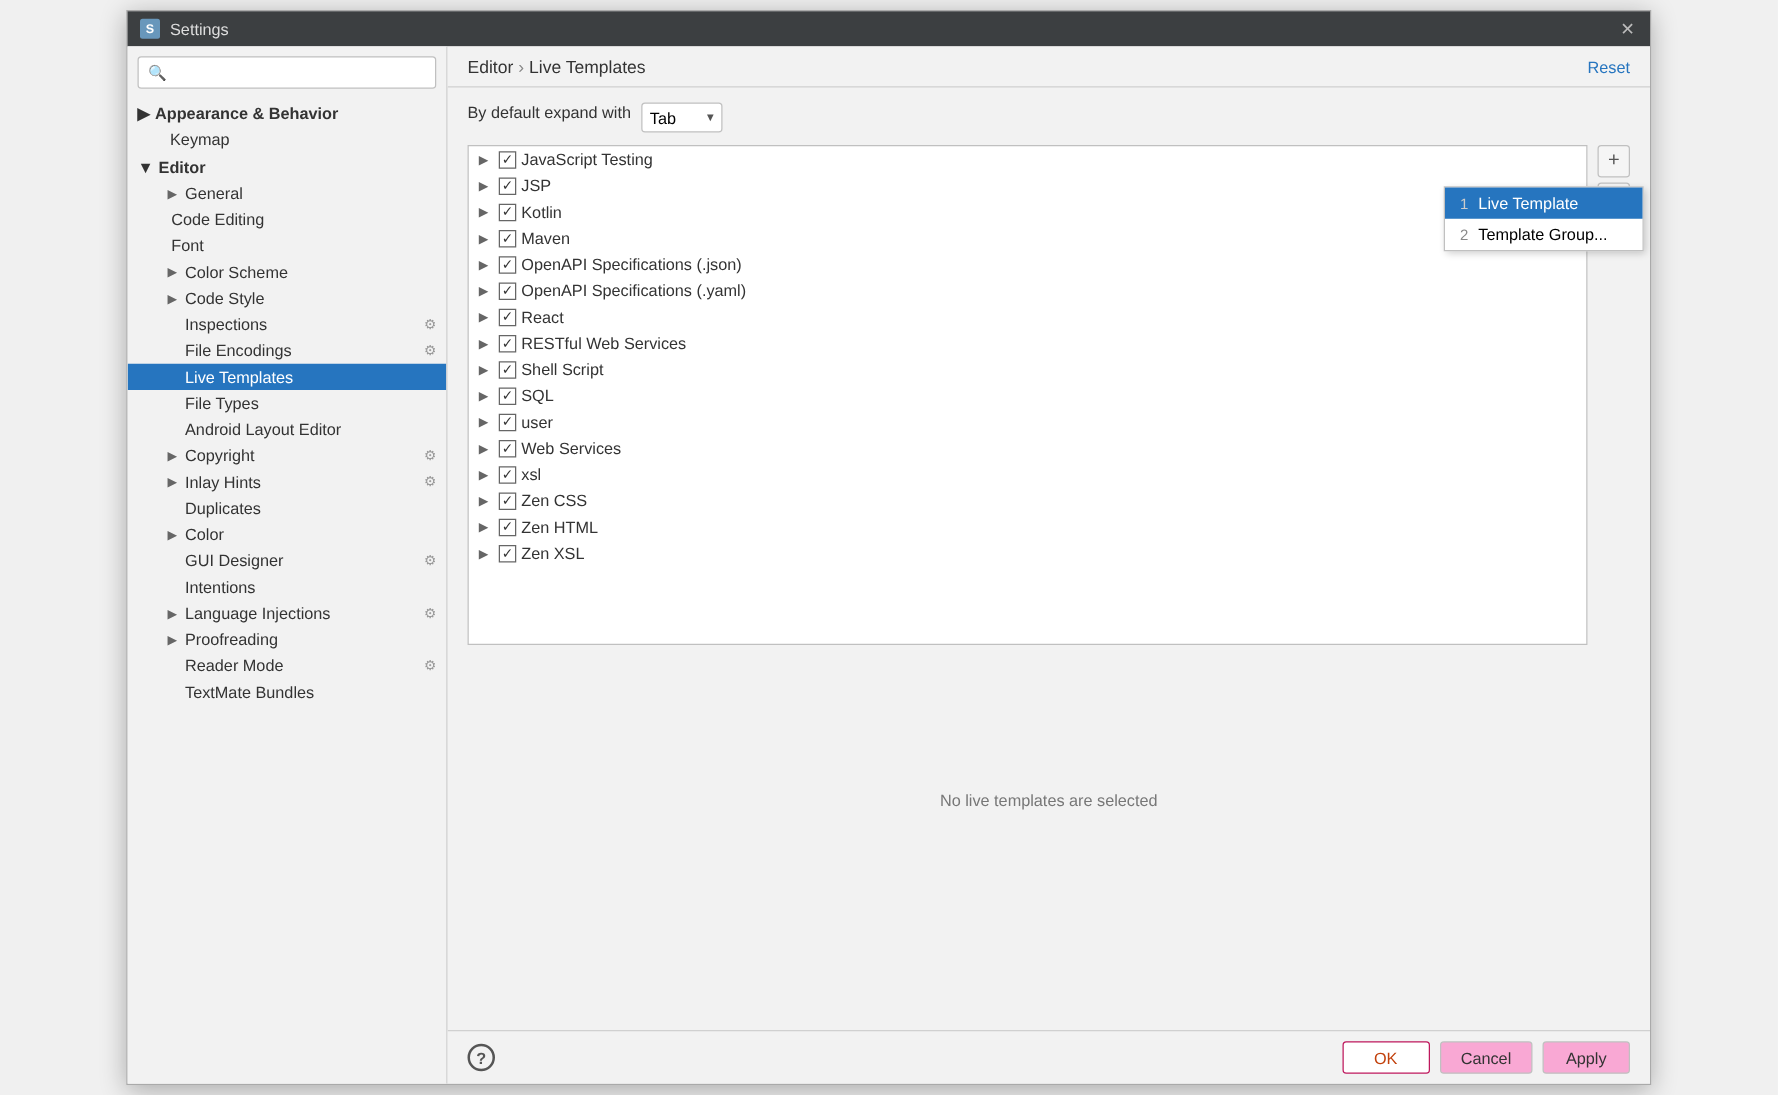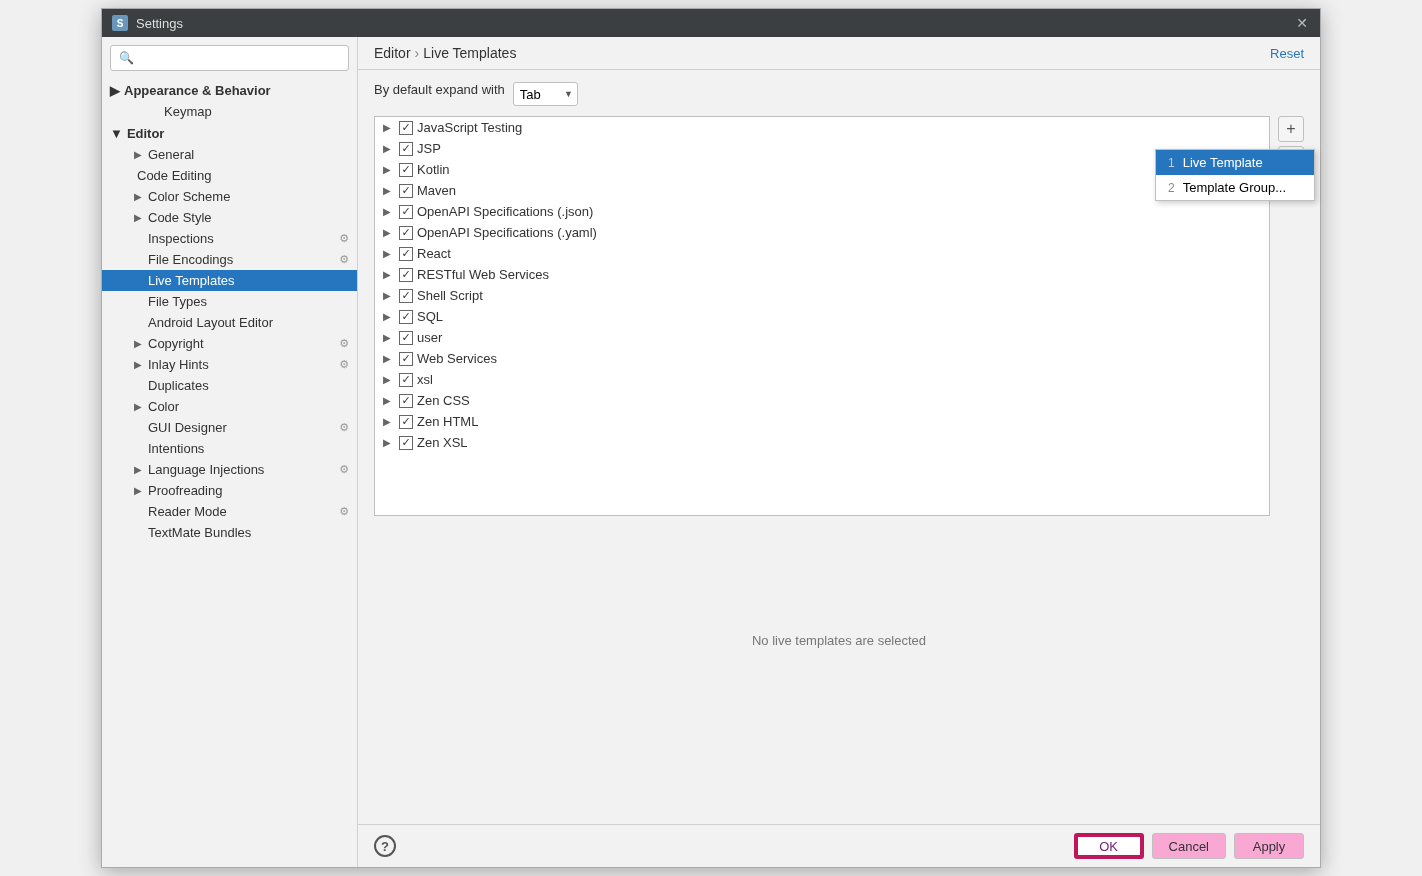--- a/index.html
+++ b/index.html
@@ -100,21 +100,21 @@
     }
     .sidebar-group-header {
       padding: 4px 8px 3px 8px;
       font-weight: bold;
       color: #333;
       cursor: pointer;
       display: flex;
       align-items: center;
       gap: 4px;
     }
-    .indent-1 { padding-left: 20px; margin-left: 28px; }
+    .indent-1 { padding-left: 20px; }
     .indent-2 { padding-left: 32px; }
     .indent-3 { padding-left: 21px; }
     
     .right-panel {
       flex: 1;
       display: flex;
       flex-direction: column;
       overflow: hidden;
     }
     .panel-header {
@@ -279,22 +279,22 @@
     .dialog-btn {
       min-width: 70px;
       height: 26px;
       padding: 0 16px;
       border-radius: 3px;
       cursor: pointer;
       font-size: 13px;
     }
     .btn-primary {
       background: white;
-      border: 4px solid #be185d;
-      color: #701a75;
+      border: 1px solid #be185d;
+      color: #c2410c;
     }
     .btn-cancel {
       background: #f9a8d4;
       border: 1px solid #c0c0c0;
       color: #333;
     }
     
     .dropdown-menu {
       position: absolute;
       top: 140px;
@@ -360,20 +360,24 @@
       <div class="sidebar-item indent-2">
         <span class="arrow">▶</span>
         <span>General</span>
       </div>
       
       <div class="sidebar-item indent-3">
         <span class="arrow"></span>
         <span>Code Editing</span>
       </div>
       
+      <div class="sidebar-item indent-3">
+        <span class="arrow"></span>
+        <span>Font</span>
+      </div>
       
       <div class="sidebar-item indent-2">
         <span class="arrow">▶</span>
         <span>Color Scheme</span>
       </div>
       
       <div class="sidebar-item indent-2">
         <span class="arrow">▶</span>
         <span>Code Style</span>
       </div>

